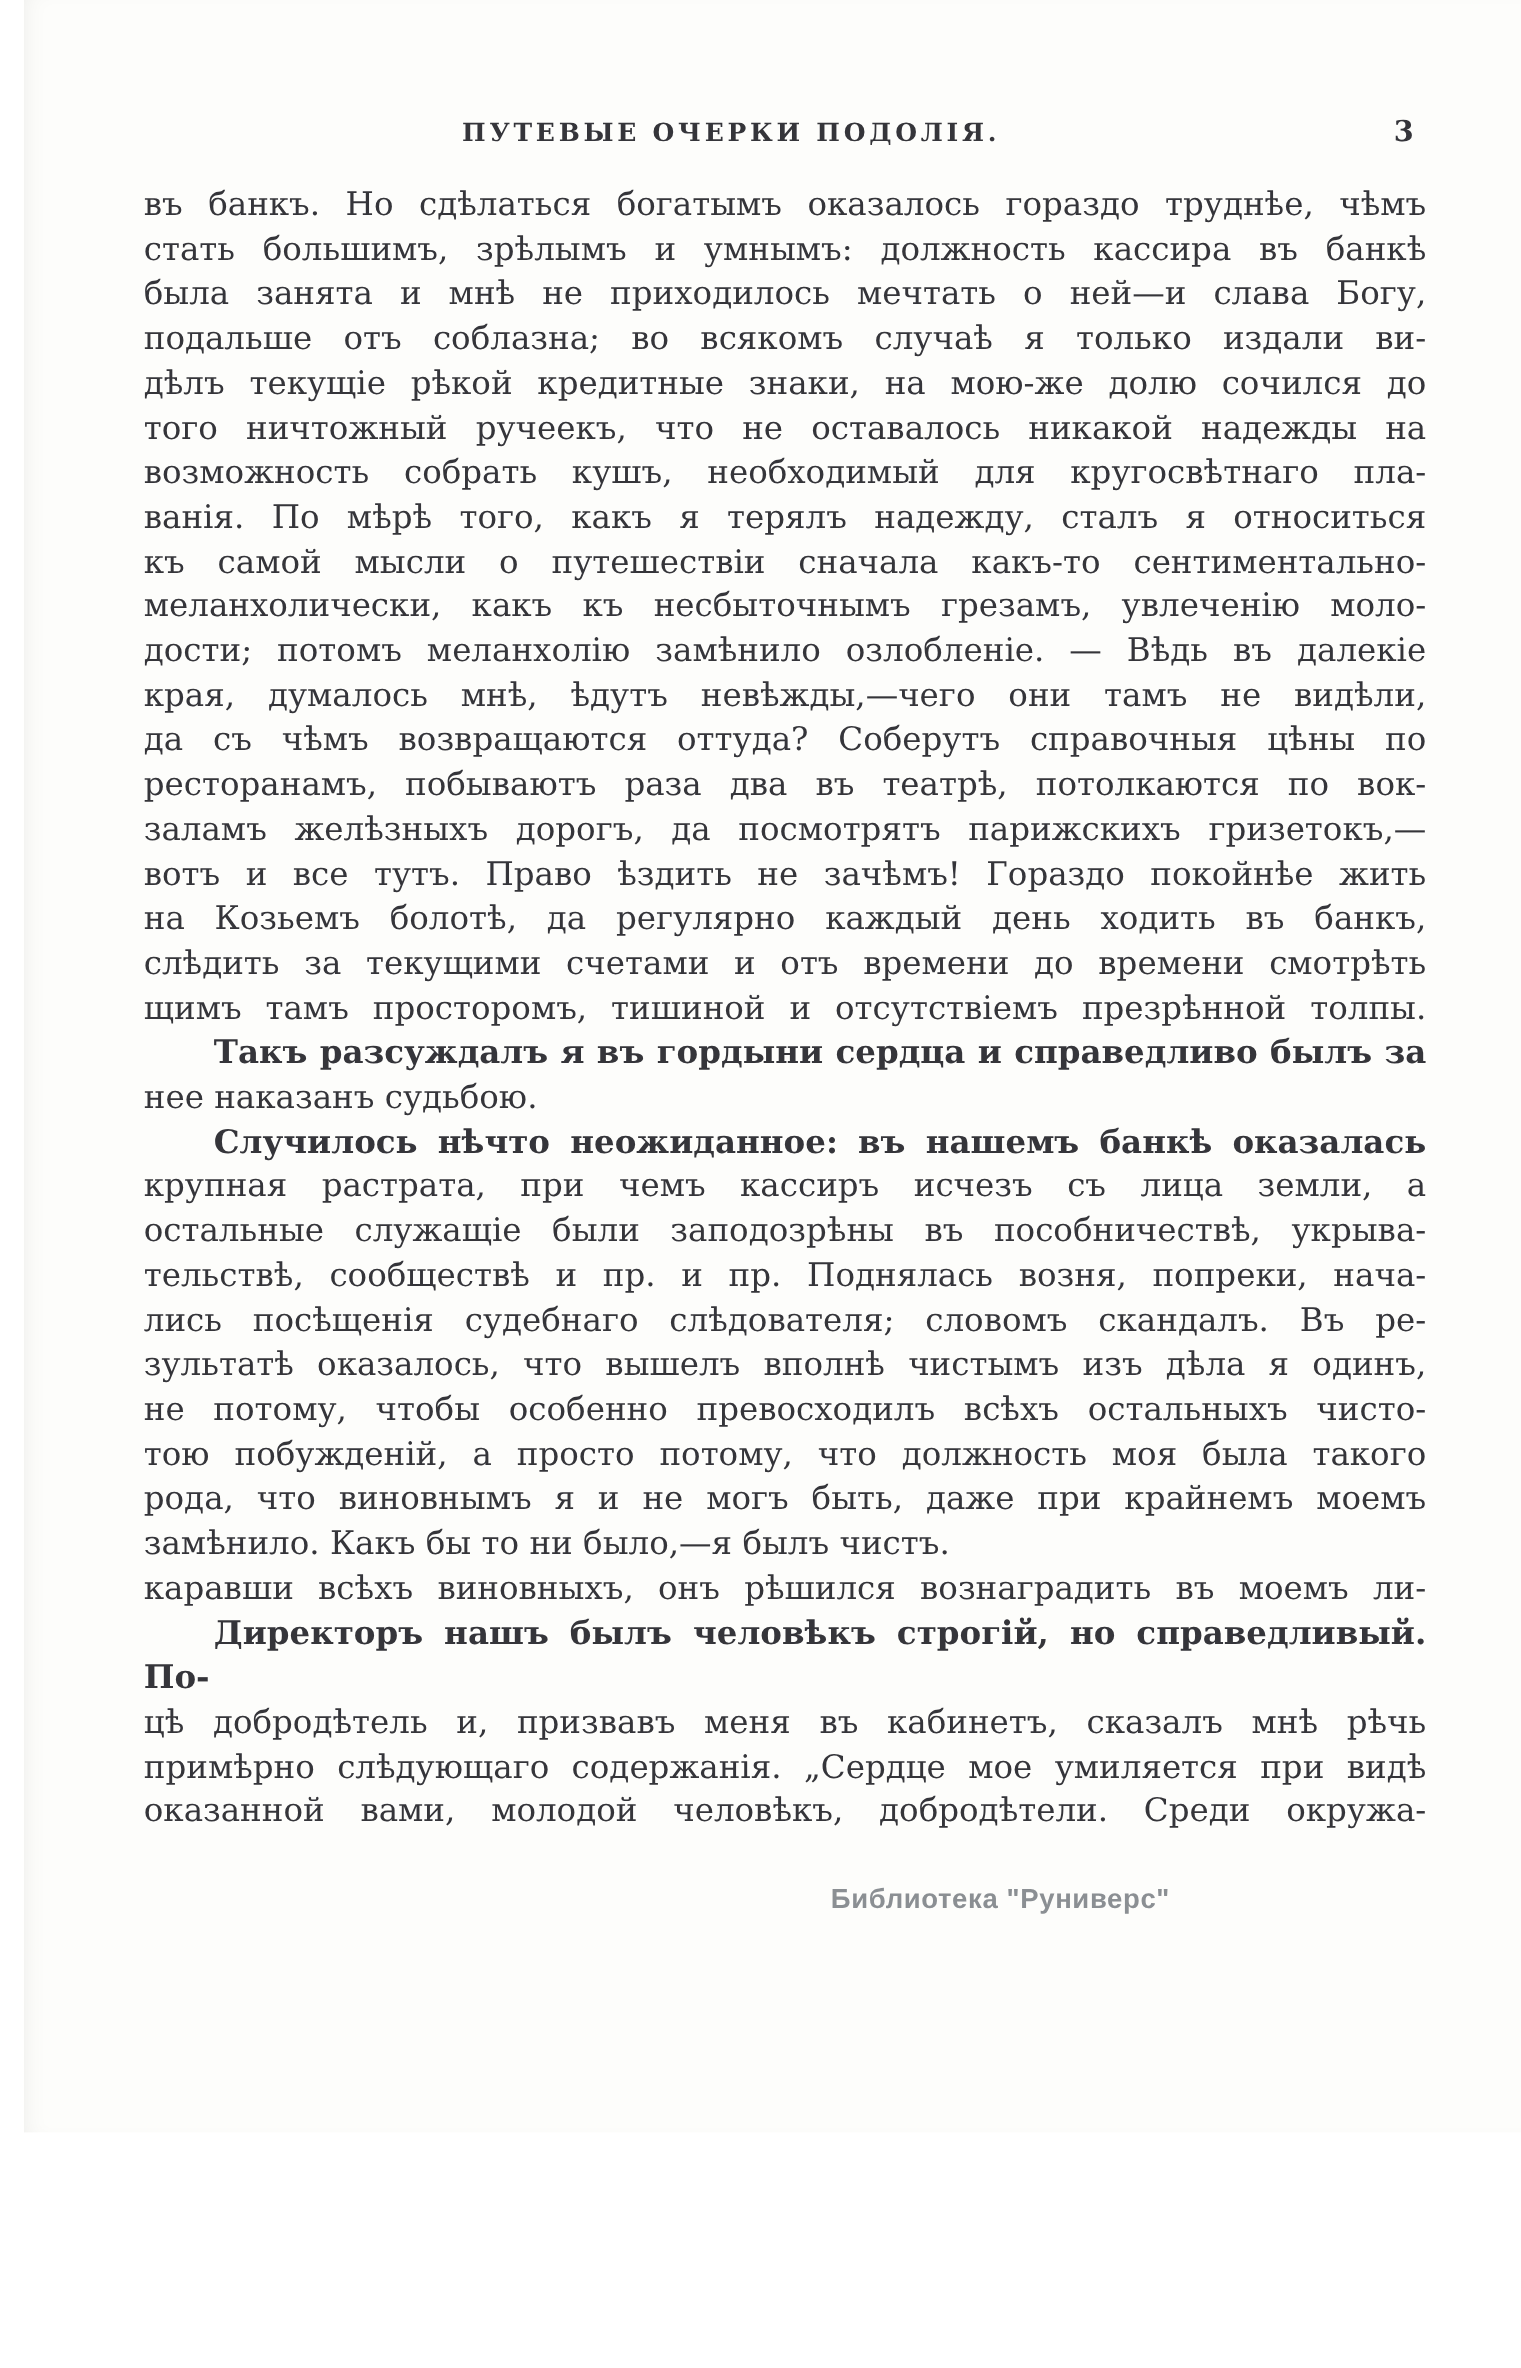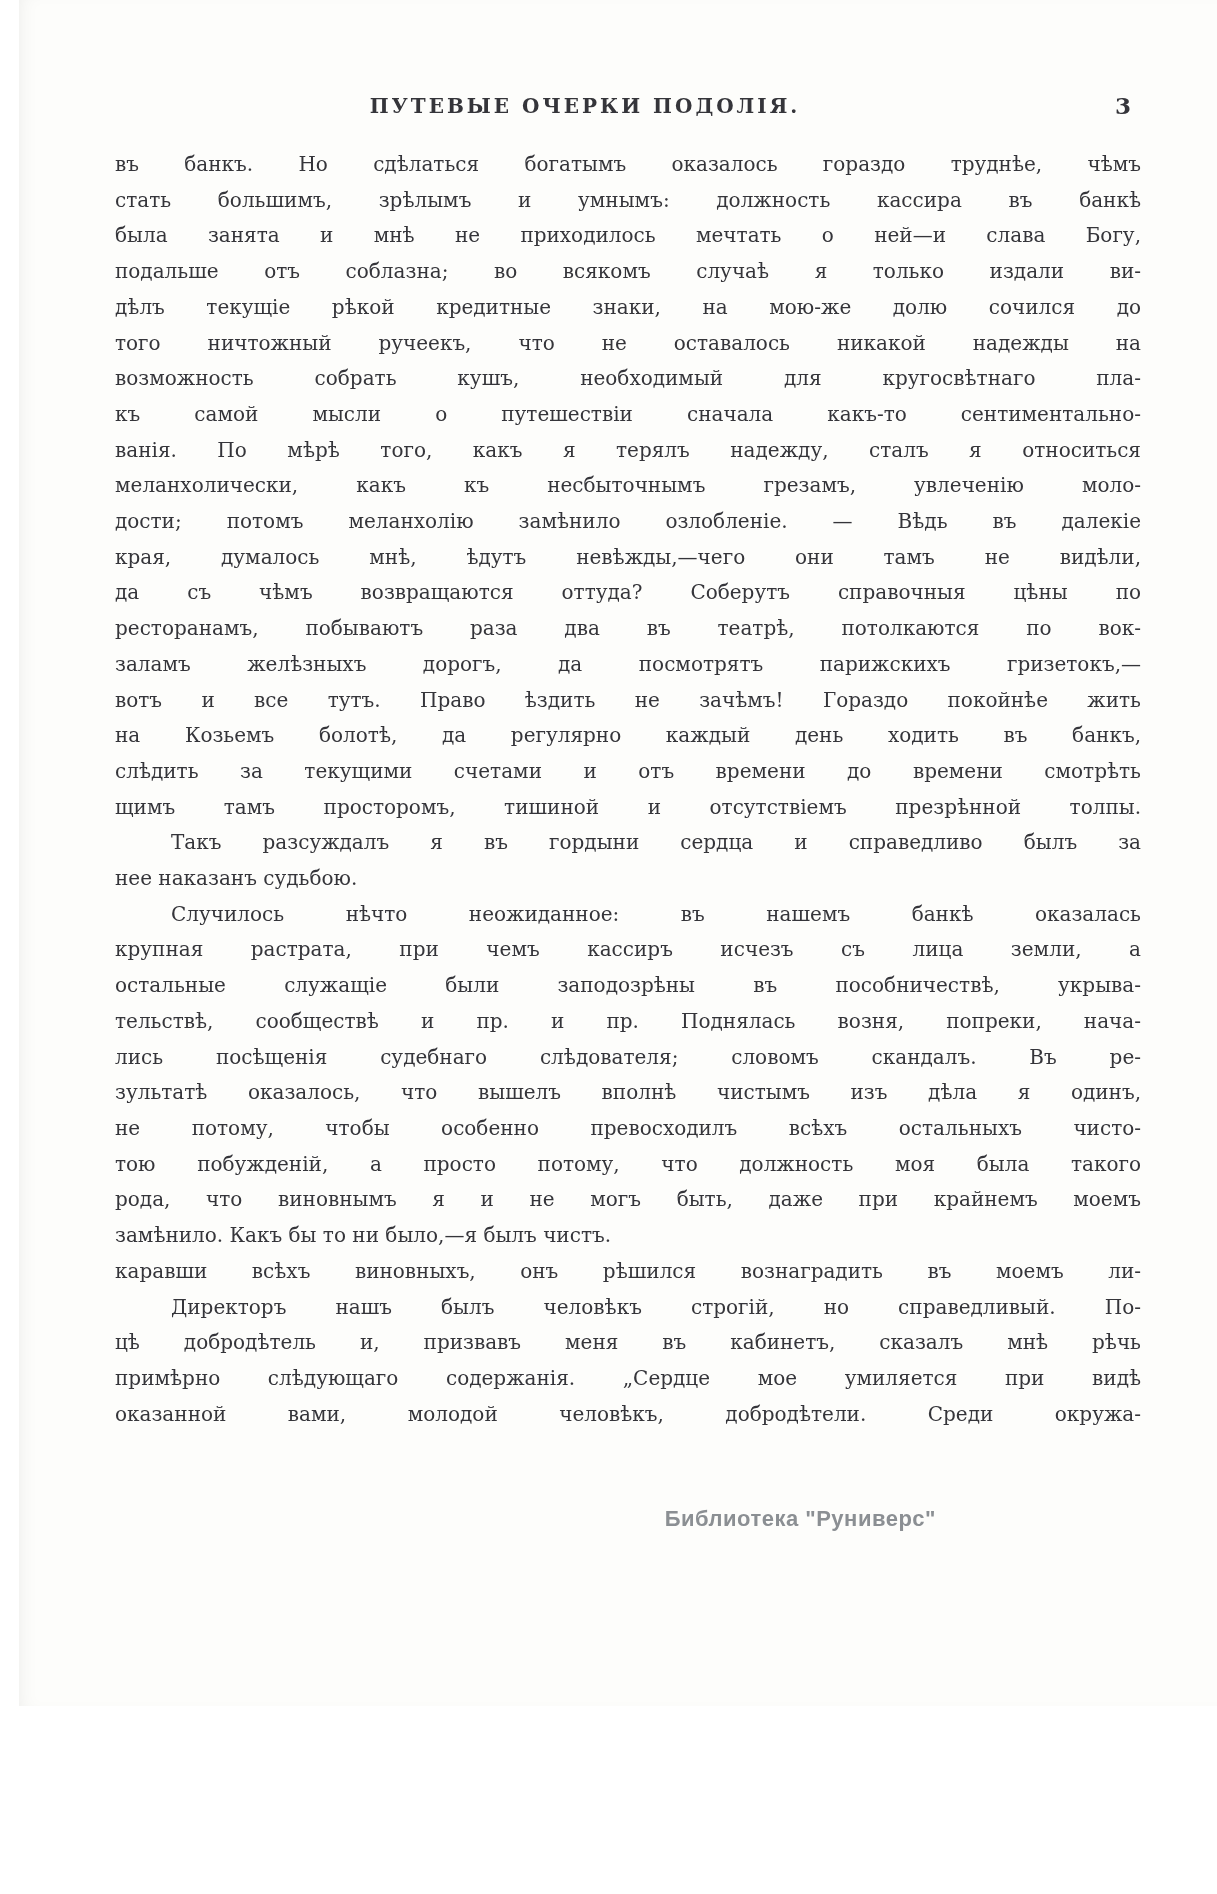--- a/index.html
+++ b/index.html
@@ -41,37 +41,38 @@
     top: 0;
     font-size: 23px;
     font-weight: bold;
     color: var(--ink, #35353a);
   }
   .text-block {
     position: absolute;
     top: 147px;
     left: 96px;
     width: 1026px;
-    font-size: 20px;
+    font-size: 26px;
     line-height: 35.7px;
     color: var(--ink, #35353a);
   }
   .paragraph {
     margin: 0;
   }
   .line {
     text-align: justify;
     text-align-last: left;
     white-space: normal;
   }
   .line.justify {
     text-align-last: justify;
   }
   .line.indent {
     text-indent: 56px;
+    font-weight: bold;
   }
   .watermark {
     position: absolute;
     top: 1506px;
     right: 300px;
     font-family: "Liberation Sans", sans-serif;
     font-size: 22px;
     font-weight: bold;
     color: var(--watermark, #8b8f93);
     letter-spacing: 0.5px;
@@ -88,22 +89,22 @@
 
   <div class="text-block">
       <div class="paragraph">
         <div class="line justify">въ банкъ. Но сдѣлаться богатымъ оказалось гораздо труднѣе, чѣмъ</div>
         <div class="line justify">стать большимъ, зрѣлымъ и умнымъ: должность кассира въ банкѣ</div>
         <div class="line justify">была занята и мнѣ не приходилось мечтать о ней—и слава Богу,</div>
         <div class="line justify">подальше отъ соблазна; во всякомъ случаѣ я только издали ви-</div>
         <div class="line justify">дѣлъ текущіе рѣкой кредитные знаки, на мою-же долю сочился до</div>
         <div class="line justify">того ничтожный ручеекъ, что не оставалось никакой надежды на</div>
         <div class="line justify">возможность собрать кушъ, необходимый для кругосвѣтнаго пла-</div>
+        <div class="line justify">ванія. По мѣрѣ того, какъ я терялъ надежду, сталъ я относиться</div>
         <div class="line justify">къ самой мысли о путешествіи сначала какъ-то сентиментально-</div>
-        <div class="line justify">ванія. По мѣрѣ того, какъ я терялъ надежду, сталъ я относиться</div>
         <div class="line justify">меланхолически, какъ къ несбыточнымъ грезамъ, увлеченію моло-</div>
         <div class="line justify">дости; потомъ меланхолію замѣнило озлобленіе. — Вѣдь въ далекіе</div>
         <div class="line justify">края, думалось мнѣ, ѣдутъ невѣжды,—чего они тамъ не видѣли,</div>
         <div class="line justify">да съ чѣмъ возвращаются оттуда? Соберутъ справочныя цѣны по</div>
         <div class="line justify">ресторанамъ, побываютъ раза два въ театрѣ, потолкаются по вок-</div>
         <div class="line justify">заламъ желѣзныхъ дорогъ, да посмотрятъ парижскихъ гризетокъ,—</div>
         <div class="line justify">вотъ и все тутъ. Право ѣздить не зачѣмъ! Гораздо покойнѣе жить</div>
         <div class="line justify">на Козьемъ болотѣ, да регулярно каждый день ходить въ банкъ,</div>
         <div class="line justify">слѣдить за текущими счетами и отъ времени до времени смотрѣть</div>
         <div class="line justify">щимъ тамъ просторомъ, тишиной и отсутствіемъ презрѣнной толпы.</div>

